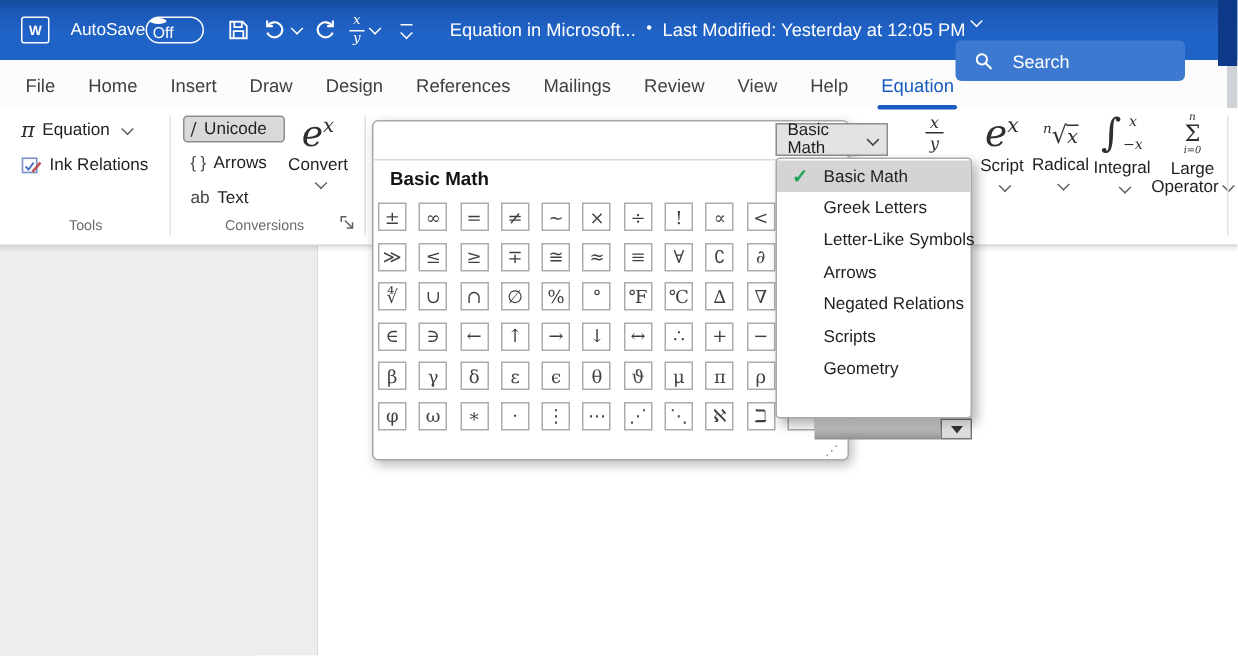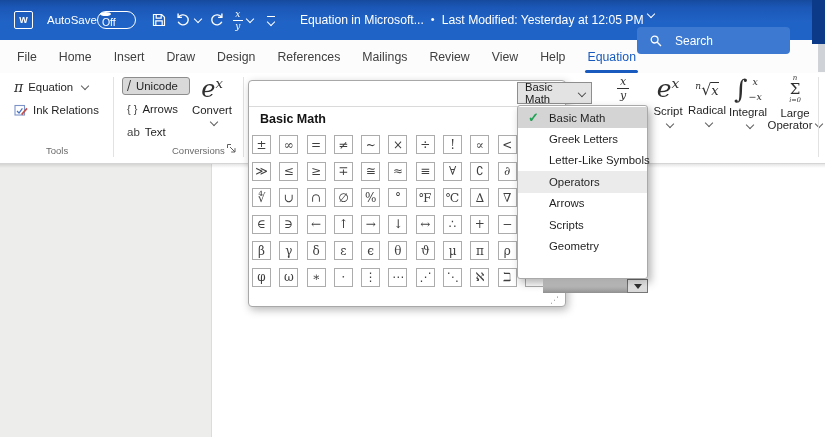--- a/index.html
+++ b/index.html
@@ -206,21 +206,21 @@
   </div>
   <div class="rbtn" style="left:123px;top:51px;">
     <span style="font-size:11.5px;color:#444;">ab</span>
     <span>Text</span>
   </div>
   <div class="big-btn" style="left:188px;top:2px;width:48px;">
     <span class="mathi" style="font-size:24px;margin-top:2px;"><span>e</span><span class="sup">x</span></span>
     <span style="margin-top:3px;">Convert</span>
     <span class="chev" style="color:#5f5f5f;margin-top:3px;"></span>
   </div>
-  <div class="grp-label" style="left:150px;top:72px;margin-left:22px;">Conversions</div>
+  <div class="grp-label" style="left:150px;top:72px;">Conversions</div>
   <svg class="abs" style="left:226px;top:70px;" width="11" height="11" viewBox="0 0 11 11" fill="none" stroke="#5f5f5f">
     <path d="M1.5 5 V1.5 H5"></path>
       <path d="M4 4 L9 9"></path>
       <path d="M9 5.2 V9 H5.2"></path>
   </svg>
   <div class="vsep" style="left:243px;"></div>
 
   <div class="big-btn" style="left:605px;top:3px;width:36px;">
     <span class="vfrac" style="color:#2f2f2f;">
       <span class="fx" style="font-size:11px;">x</span>
@@ -351,25 +351,25 @@
     <div class="menu-item sel">
       <span class="check">✓</span>
       <span>Basic Math</span>
     </div>
     <div class="menu-item">
       <span>Greek Letters</span>
     </div>
     <div class="menu-item">
       <span>Letter-Like Symbols</span>
     </div>
-    <div class="menu-item hov">
-      <span>Operators</span>
-    </div>
     <div class="menu-item">
       <span>Arrows</span>
     </div>
     <div class="menu-item">
+      <span>Negated Relations</span>
+    </div>
+    <div class="menu-item">
       <span>Scripts</span>
     </div>
     <div class="menu-item">
       <span>Geometry</span>
     </div>
   </div>
 
 </body></html>

